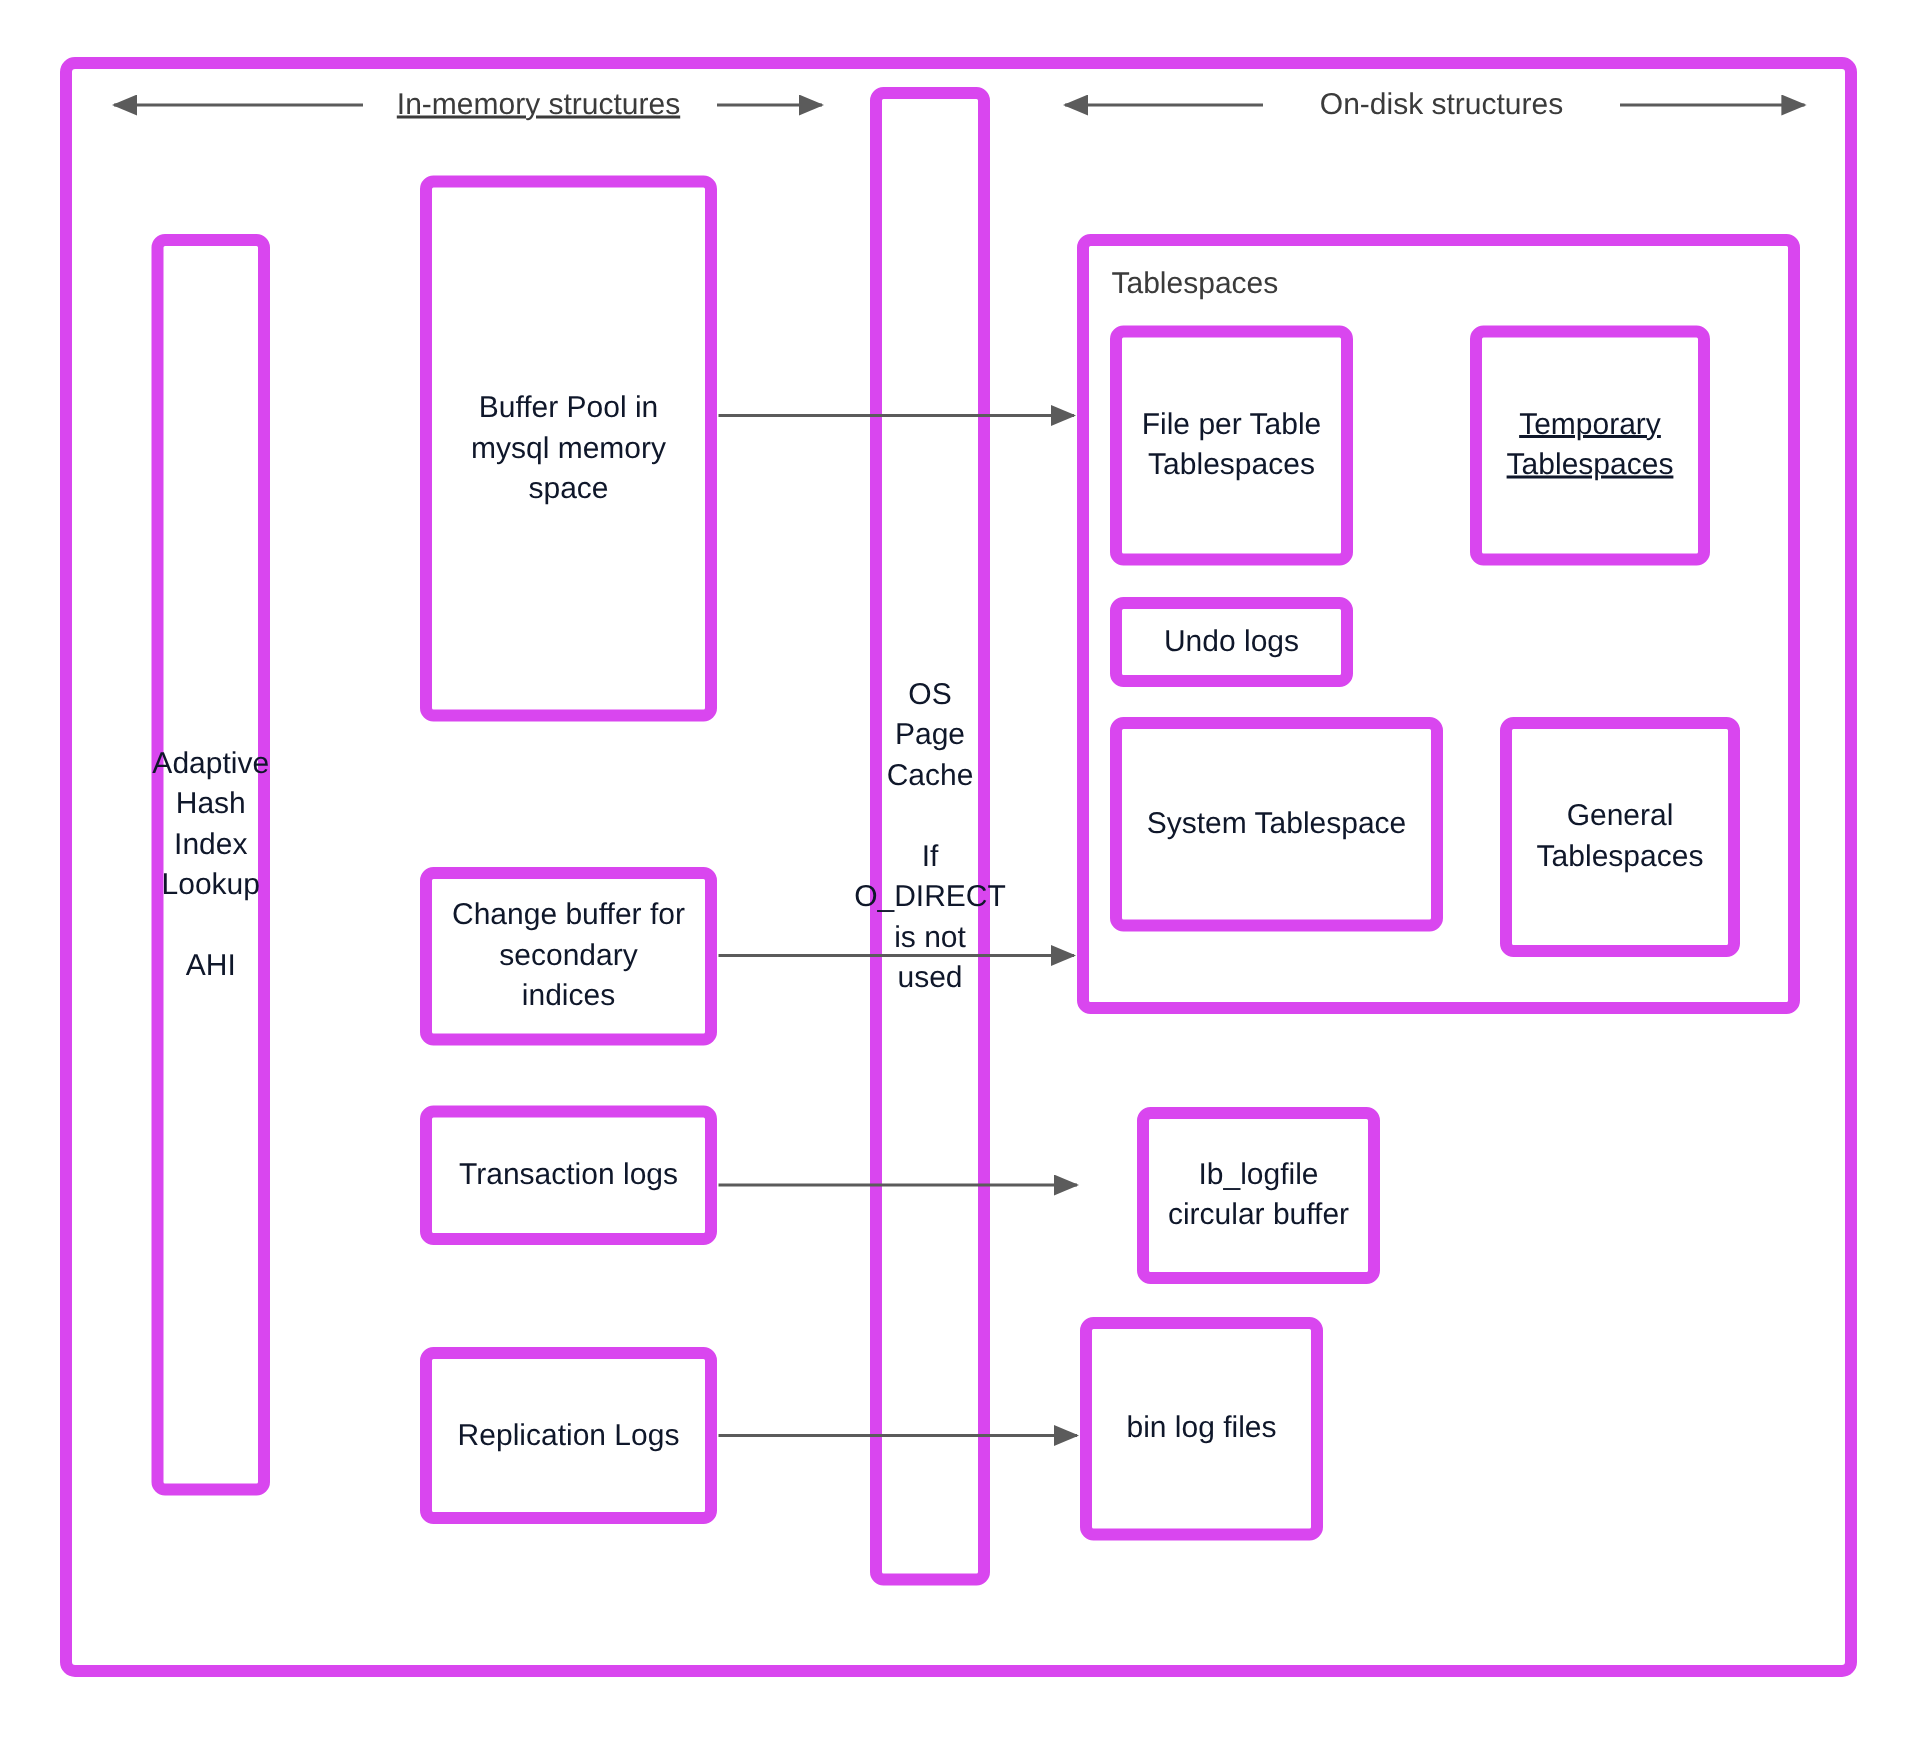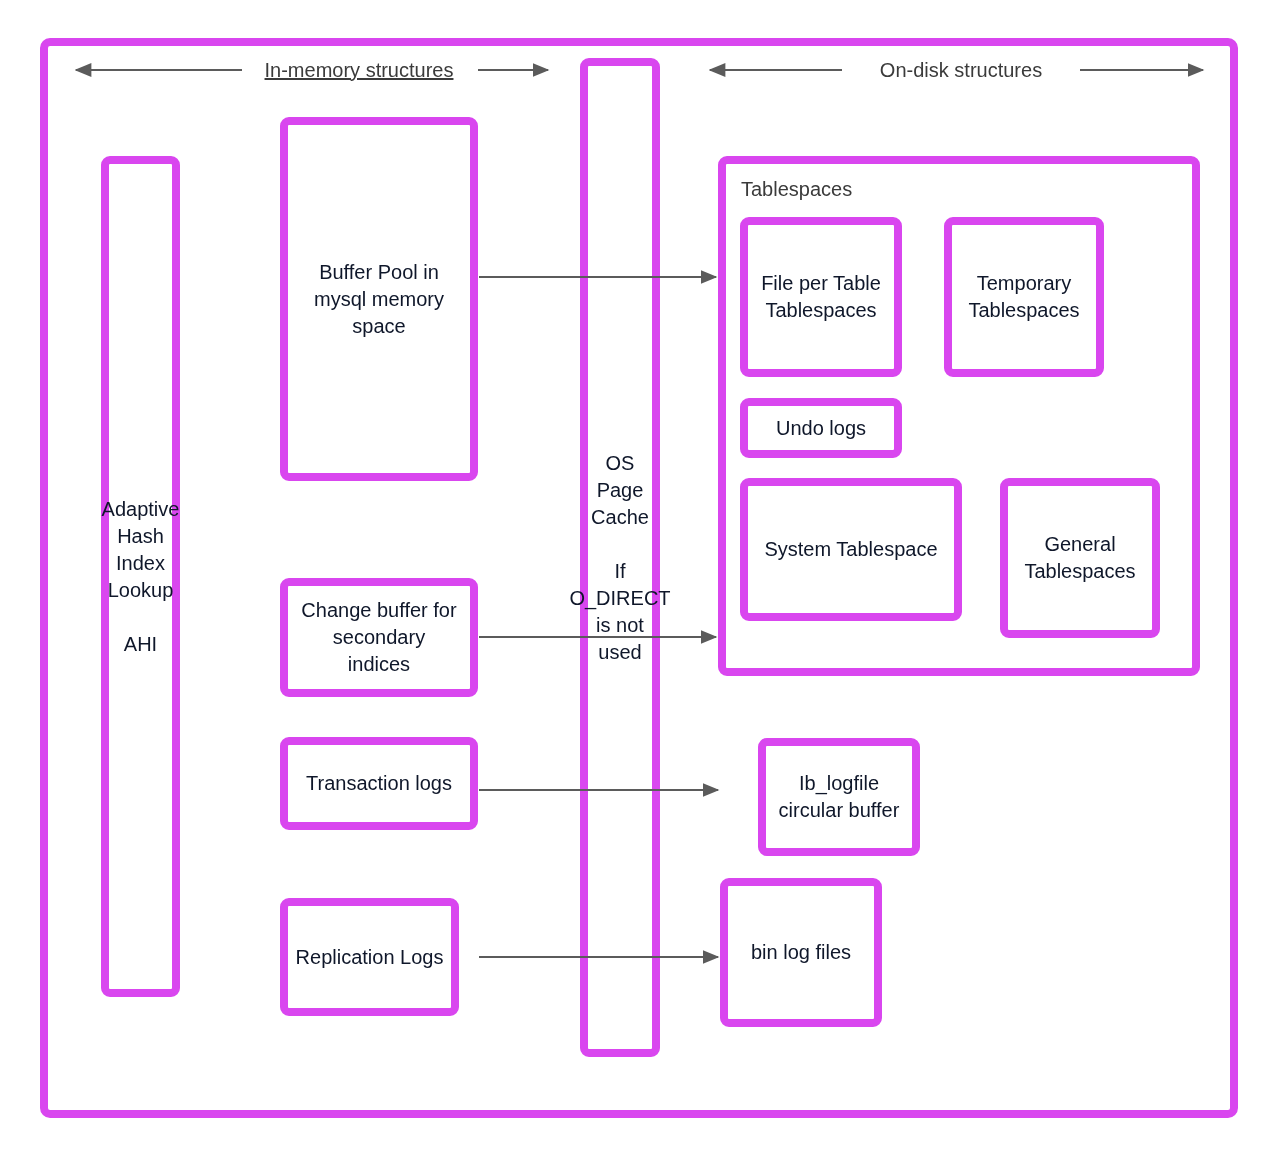--- a/index.html
+++ b/index.html
@@ -75,21 +75,21 @@
   <div class="box" style="left:280px; top:578px; width:198px; height:119px;">
     <span class="tl">Change buffer for</span>
     <span class="tl">secondary</span>
     <span class="tl">indices</span>
   </div>
 
   <div class="box" style="left:280px; top:737px; width:198px; height:93px;">
     <span class="tl">Transaction logs</span>
   </div>
 
-  <div class="box" style="left:280px; top:898px; width:179px; height:118px;">
+  <div class="box" style="left:280px; top:898px; width:198px; height:118px;">
     <span class="tl">Replication Logs</span>
   </div>
 
   <div class="box" style="left:580px; top:58px; width:80px; height:999px; overflow:visible;">
     <span class="tl">OS</span>
     <span class="tl">Page</span>
     <span class="tl">Cache</span>
     <span class="tl"></span>
     <span class="tl">If</span>
     <span class="tl">O_DIRECT</span>
@@ -98,21 +98,21 @@
   </div>
 
   <div class="box" style="left:718px; top:156px; width:482px; height:520px;"></div>
   <div class="plain-label" style="left:741px; top:176px;">Tablespaces</div>
 
   <div class="box" style="left:740px; top:217px; width:162px; height:160px;">
     <span class="tl">File per Table</span>
     <span class="tl">Tablespaces</span>
   </div>
 
-  <div class="box" style="left:944px; top:217px; width:160px; height:160px;">
+  <div class="box" style="left:980px; top:217px; width:160px; height:160px;text-decoration:underline;">
     <span class="tl">Temporary</span>
     <span class="tl">Tablespaces</span>
   </div>
 
   <div class="box" style="left:740px; top:398px; width:162px; height:60px;">
     <span class="tl">Undo logs</span>
   </div>
 
   <div class="box" style="left:740px; top:478px; width:222px; height:143px;">
     <span class="tl">System Tablespace</span>

